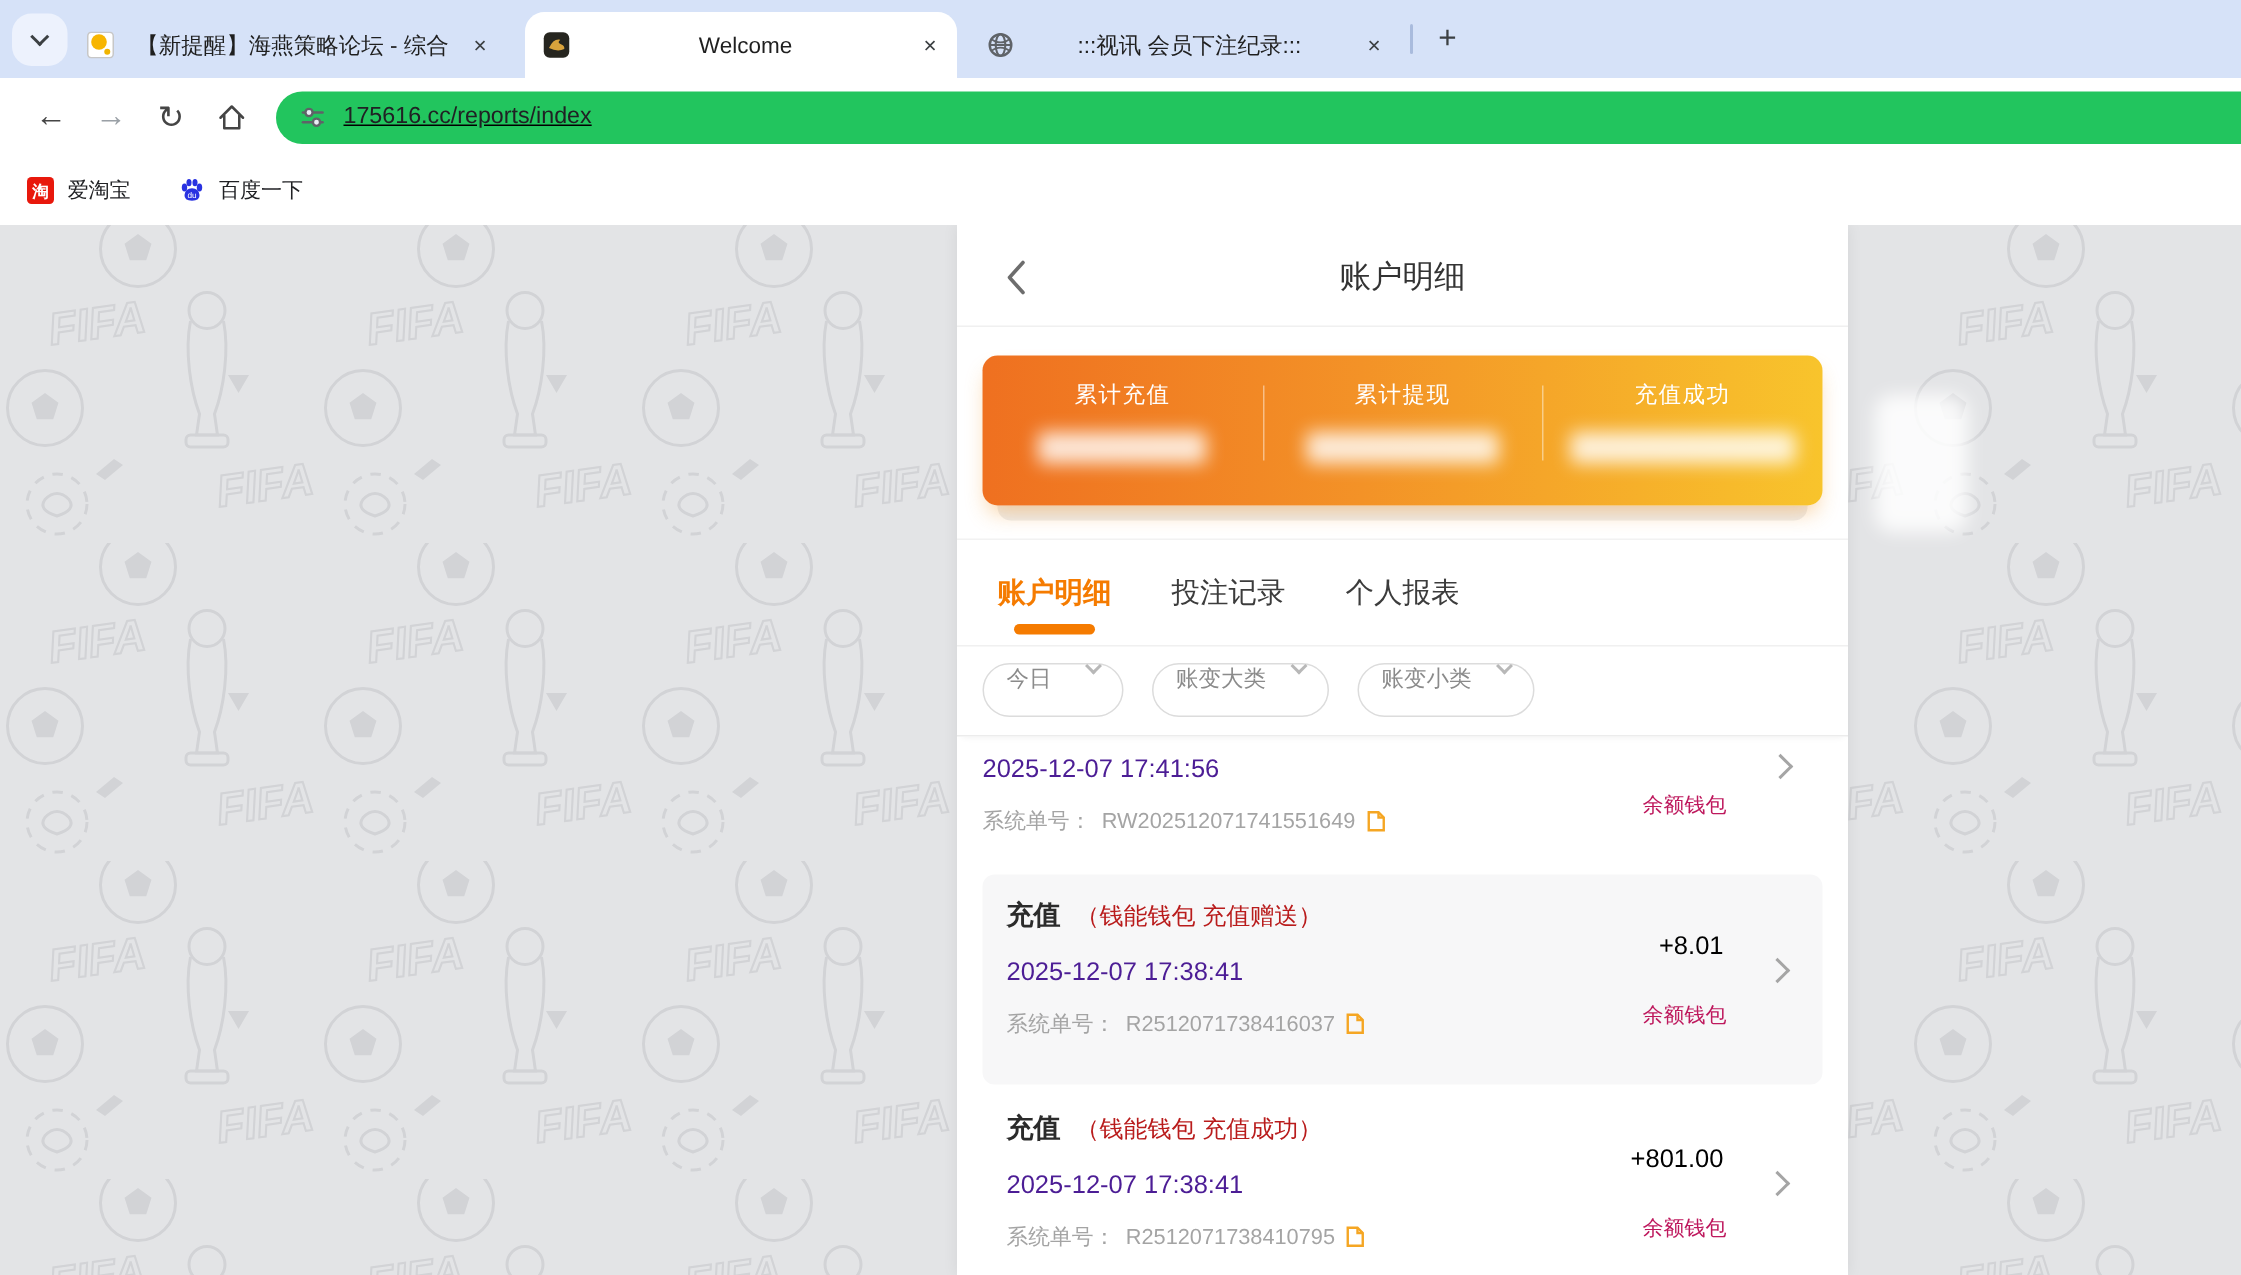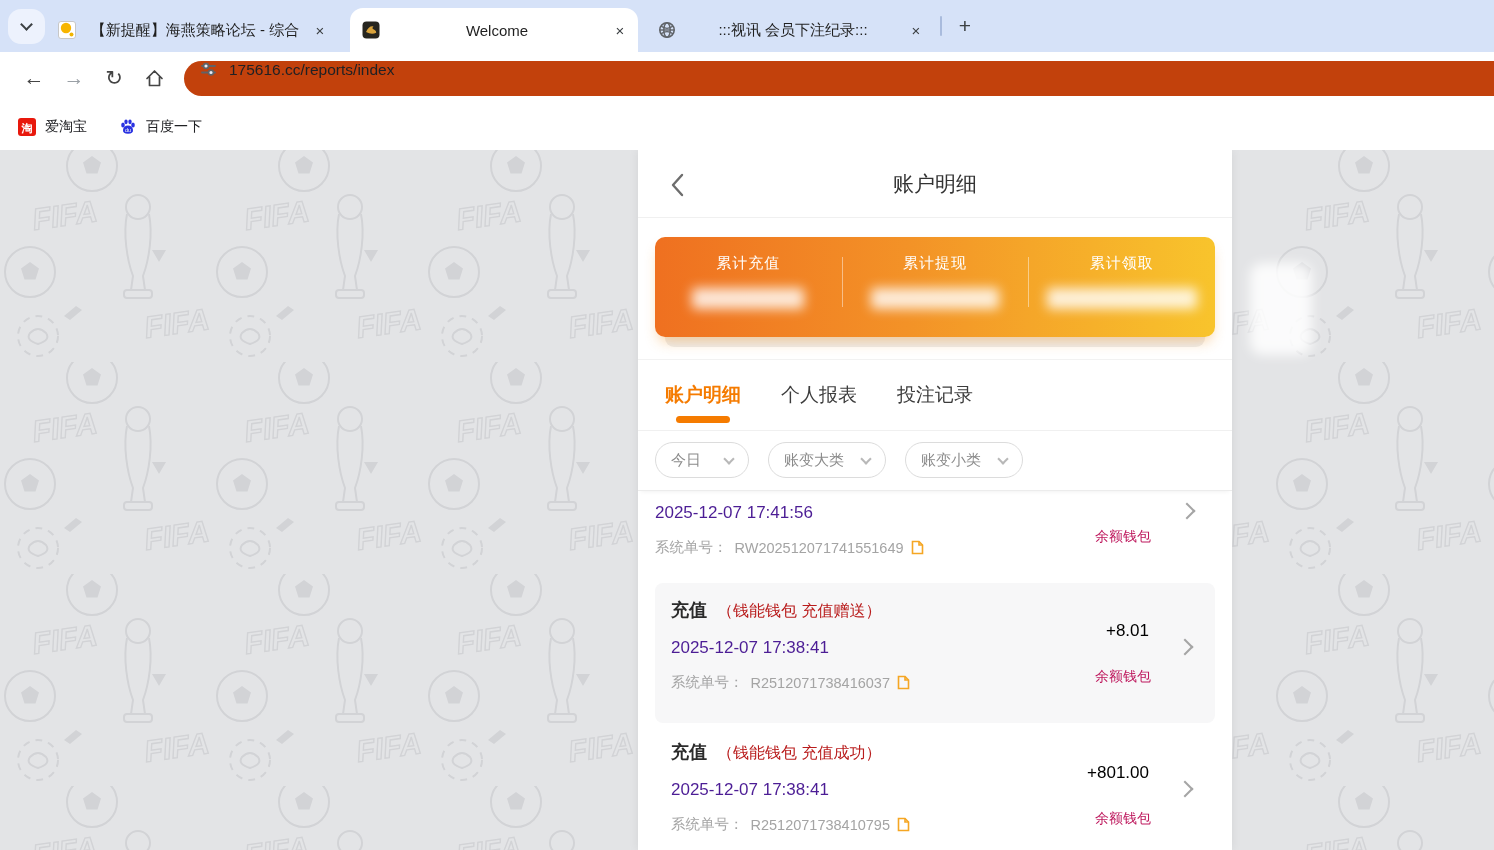--- a/index.html
+++ b/index.html
@@ -23,22 +23,22 @@
     font-size:15px; color:#3c4043; margin-left:6px; flex:none; cursor:pointer; }
   .tabsep { position:absolute; left:940px; top:16px; width:2px; height:20px; background:#a9bbdd; border-radius:1px; }
   .newtab { position:absolute; left:950px; top:11px; width:30px; height:30px; display:grid; place-items:center;
     font-size:21px; color:#3c4043; cursor:pointer; border-radius:50%; }
 
   .toolbar { position:relative; z-index:1; height:52px; background:#fff; border-radius:14px 14px 0 0;
     margin-top:0; display:flex; align-items:center; padding-left:14px; }
   .navbtn { width:40px; height:40px; display:grid; place-items:center; font-size:21px; color:#454545;
     cursor:pointer; border-radius:50%; }
   .navbtn.fwd { color:#9aa0a6; }
-  .urlbar { flex:1; height:35px; background:#c2410c; border-radius:18px 0 0 18px; margin-left:10px;
-    display:flex; padding:0 16px; gap:12px; }
+  .urlbar { flex:1; height:35px; background:#22c55e; border-radius:18px 0 0 18px; margin-left:10px;
+    display:flex; align-items:center; padding:0 16px; gap:12px;text-decoration:underline; }
   .urltext { font-size:15.5px; color:#202124; }
 
   .bookmarks { height:46px; background:#fff; display:flex; align-items:center; padding-left:18px; gap:32px; }
   .bm { display:flex; align-items:center; gap:9px; font-size:14px; color:#202124; cursor:pointer; }
   .bmicon { width:18px; height:18px; flex:none; }
 
   
   .page { position:relative; width:1494px; height:700px; background:#e3e4e6; overflow:hidden; }
   .bgpattern { position:absolute; left:0; top:0; }
   .blob { position:absolute; left:1250px; top:113px; width:62px; height:92px;
@@ -68,21 +68,21 @@
 
   .ptabs { flex:none; display:flex; gap:36px; padding:0 25px; height:72px; align-items:center;
     border-top:1px solid #f2f2f2; margin-top:12px; border-bottom:1px solid #f0f0f0; }
   .ptab { position:relative; font-size:19px; color:#3c3c3c; padding:22px 2px; cursor:pointer; }
   .ptab.active { color:#f57b00; font-weight:700; }
   .ptab.active::after { content:""; position:absolute; left:50%; transform:translateX(-50%); bottom:7px;
     width:54px; height:7px; border-radius:4px; background:#f57b00; }
 
   .pfilters { flex:none; display:flex; gap:19px; padding:11px 17px 12px; border-bottom:1px solid #ececec;
     box-shadow:0 3px 5px -3px rgba(0,0,0,.08); position:relative; z-index:2; }
-  .pill { height:36px; border:1px solid #dcdcdc; border-radius:18px; display:flex; align-items:center;
+  .pill { height:36px; border:1px solid #dcdcdc; border-radius:18px; display:flex; align-items:flex-start;
     justify-content:space-between; padding:0 15px; color:#8b8b8b; font-size:15px; cursor:pointer; background:#fff; }
   .pill.w1 { width:94px; } .pill.w2 { width:118px; } .pill.w3 { width:118px; }
   .pill .chev-down { border-color:#b8b8b8; width:8px; height:8px; margin-top:-3px; }
 
   .plist { flex:1; padding:10px 17px 0; overflow:hidden; }
   .row { position:relative; }
   .chevr { position:absolute; width:12px; height:12px; border-top:2px solid #a5a5a5;
     border-right:2px solid #a5a5a5; transform:rotate(45deg); cursor:pointer; }
   .time { font-size:17px; color:#4c1d95; }
   .orderline { display:flex; align-items:center; gap:7px; font-size:14.5px; color:#a4a4a4; }
@@ -234,31 +234,31 @@
       <div class="stat-card">
         <div class="stat">
           <div class="stat-label">累计充值</div>
           <div class="masked"></div>
         </div>
         <div class="stat">
           <div class="stat-label">累计提现</div>
           <div class="masked"></div>
         </div>
         <div class="stat">
-          <div class="stat-label">累计领取</div>
+          <div class="stat-label">充值成功</div>
           <div class="masked"></div>
         </div>
       </div>
       <div class="stack-strip"></div>
     </div>
 
     <div class="ptabs">
       <div class="ptab active">账户明细</div>
+      <div class="ptab">投注记录</div>
       <div class="ptab">个人报表</div>
-      <div class="ptab">投注记录</div>
     </div>
 
     <div class="pfilters">
       <div class="pill w1">
         <span>今日</span>
         <span class="chev-down"></span>
       </div>
       <div class="pill w2">
         <span>账变大类</span>
         <span class="chev-down"></span>

